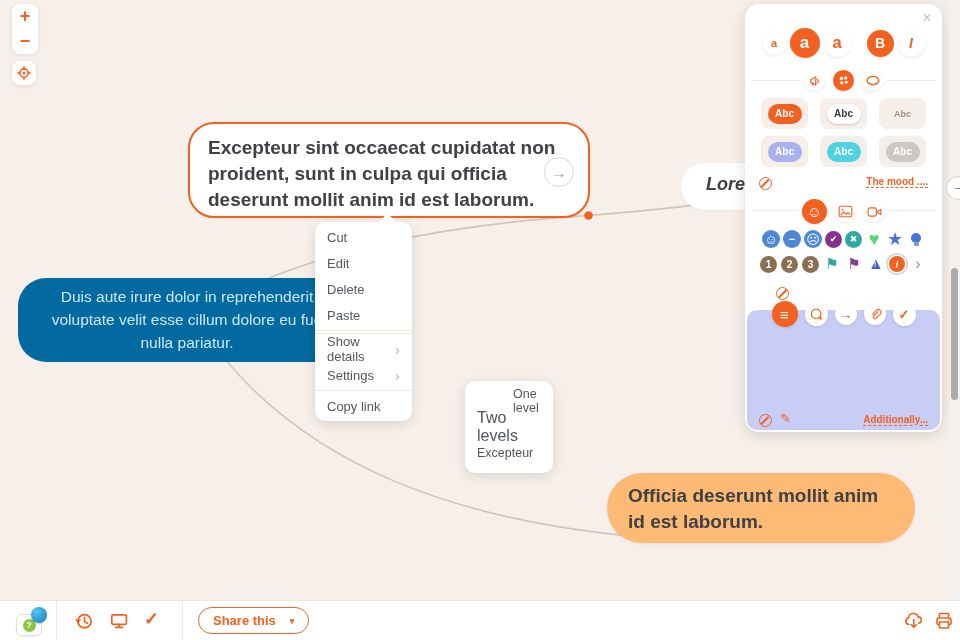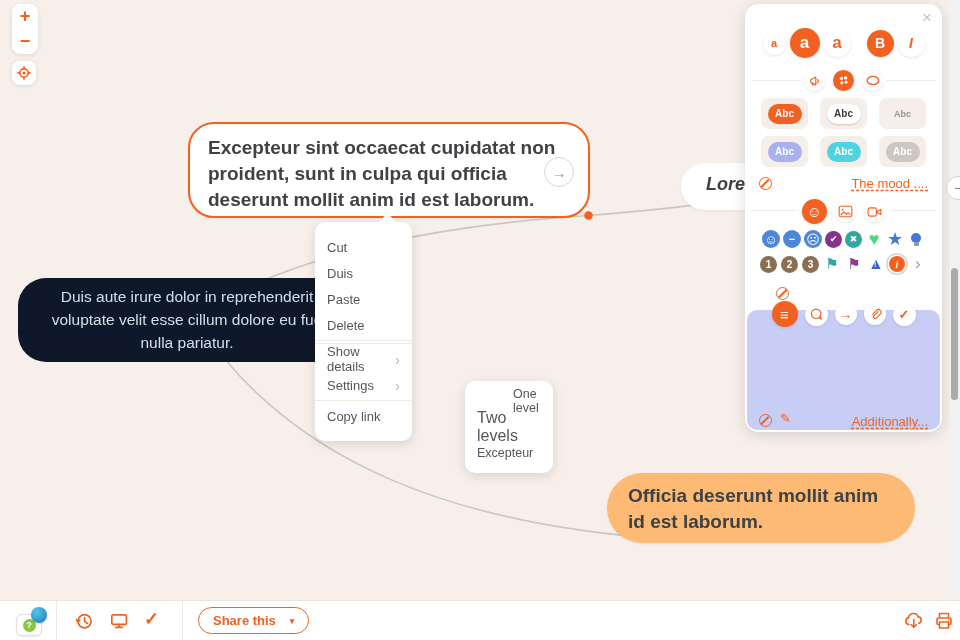--- a/index.html
+++ b/index.html
@@ -12,21 +12,21 @@
   .card{background:#fff;border-radius:10px;box-shadow:0 3px 12px rgba(0,0,0,.13);box-sizing:border-box;}
   .node{box-sizing:border-box;}
   .menu-item{height:26px;display:flex;align-items:center;padding:0 12px;font-size:13px;color:#53575C;cursor:default;justify-content:space-between;}
   .menu-div{height:1px;background:#EFE9E3;margin:2px 0;}
   .chev{color:#BDB7B0;font-size:15px;line-height:1;}
   .stylebox{width:47px;height:31px;background:#F5EEE9;border-radius:8px;display:flex;align-items:center;justify-content:center;}
   .pill{width:34px;height:20px;border-radius:10px;display:flex;align-items:center;justify-content:center;font-size:10px;font-weight:bold;}
   .em{width:18px;height:18px;border-radius:50%;display:flex;align-items:center;justify-content:center;font-size:11px;color:#fff;}
   .nosign{width:13px;height:13px;border:1.6px solid #F2611F;border-radius:50%;position:relative;display:inline-block;box-sizing:border-box;}
   .nosign::before{content:"";position:absolute;left:4.3px;top:-0.5px;width:1.6px;height:10.5px;background:#F2611F;transform:rotate(45deg);}
-  .plink{color:#F2611F;font-size:13px;text-decoration:underline dashed;text-underline-offset:2px;}
+  .plink{color:#F2611F;font-size:10px;text-decoration:underline dashed;text-underline-offset:2px;font-weight:bold;}
   .divseg{height:1px;background:#F1E9E3;}
   svg{display:block;}
 </style>
 </head>
 <body>
 
 <div id="app">
 
   <svg class="abs" style="left:0;top:0;z-index:0;" width="960" height="640" viewBox="0 0 960 640">
     <path d="M 230 295 C 320 252, 430 226, 588 215.5 C 665 210, 720 202, 775 195" fill="none" stroke="#CDC5BE" stroke-width="1.6"></path>
@@ -34,49 +34,49 @@
     <circle cx="588.5" cy="215.5" r="4.3" fill="#F2611F"></circle>
   </svg>
 
   <div class="abs node" style="left:188px;top:122px;width:402px;height:96px;background:#fff;border:2px solid #F2611F;border-radius:26px;z-index:2;box-shadow:0 1px 3px rgba(0,0,0,.05);">
     <div class="abs" style="left:18px;top:11px;width:348px;font-size:19px;line-height:26px;font-weight:bold;color:#3F4145;">Excepteur sint occaecat cupidatat non proident, sunt in culpa qui officia deserunt mollit anim id est laborum.</div>
     <div class="abs circle" style="right:14px;top:33px;width:30px;height:30px;border:1.5px solid #DAD4CE;background:#fff;">
       <span style="color:#9C958E;font-size:15px;">→</span>
     </div>
   </div>
 
-  <div class="abs node" style="left:18px;top:278px;width:338px;height:84px;background:#0f172a;border-radius:28px;z-index:1;overflow:hidden;">
+  <div class="abs node" style="left:18px;top:278px;width:338px;height:84px;background:#0369a1;border-radius:28px;z-index:1;overflow:hidden;">
     <div style="padding-top:7px;text-align:center;color:rgba(235,252,255,.88);font-size:15.5px;line-height:23px;white-space:nowrap;">
       <div>Duis aute irure dolor in reprehenderit</div>
       <div>voluptate velit esse cillum dolore eu fug</div>
       <div>nulla pariatur.</div>
     </div>
   </div>
 
   <div class="abs node" style="left:681px;top:163px;width:120px;height:47px;background:#fff;border-radius:24px;z-index:1;box-shadow:0 1px 3px rgba(0,0,0,.06);">
     <div style="padding:11px 0 0 25px;font-size:18px;font-weight:bold;font-style:italic;color:#3F4145;">Lorem</div>
   </div>
 
   <div class="abs node" style="left:607px;top:473px;width:308px;height:70px;background:#fdba74;border-radius:35px;z-index:2;box-shadow:0 1px 3px rgba(0,0,0,.06);">
     <div style="padding:10px 20px 0 21px;font-size:19px;line-height:26px;font-weight:bold;color:#3F4145;">Officia deserunt mollit anim id est laborum.</div>
   </div>
 
-  <div class="abs card" style="left:315px;top:222px;width:97px;padding:12px 0;z-index:5;">
+  <div class="abs card" style="left:315px;top:222px;width:97px;padding:2px 0;z-index:5;">
     <div class="abs" style="left:66px;top:-6px;width:13px;height:13px;background:#fff;transform:rotate(45deg);border-radius:2px;"></div>
     <div class="menu-item">
         <span>Cut</span>
       </div>
     <div class="menu-item">
-        <span>Duis</span>
+        <span>Edit</span>
+      </div>
+    <div class="menu-item">
+        <span>Delete</span>
       </div>
     <div class="menu-item">
         <span>Paste</span>
-      </div>
-    <div class="menu-item">
-        <span>Delete</span>
       </div>
     <div class="menu-div"></div>
     <div class="menu-div"></div>
     <div class="menu-item">
         <span>Show details</span>
         <span class="chev">›</span>
       </div>
     <div class="menu-item">
         <span>Settings</span>
         <span class="chev">›</span>

